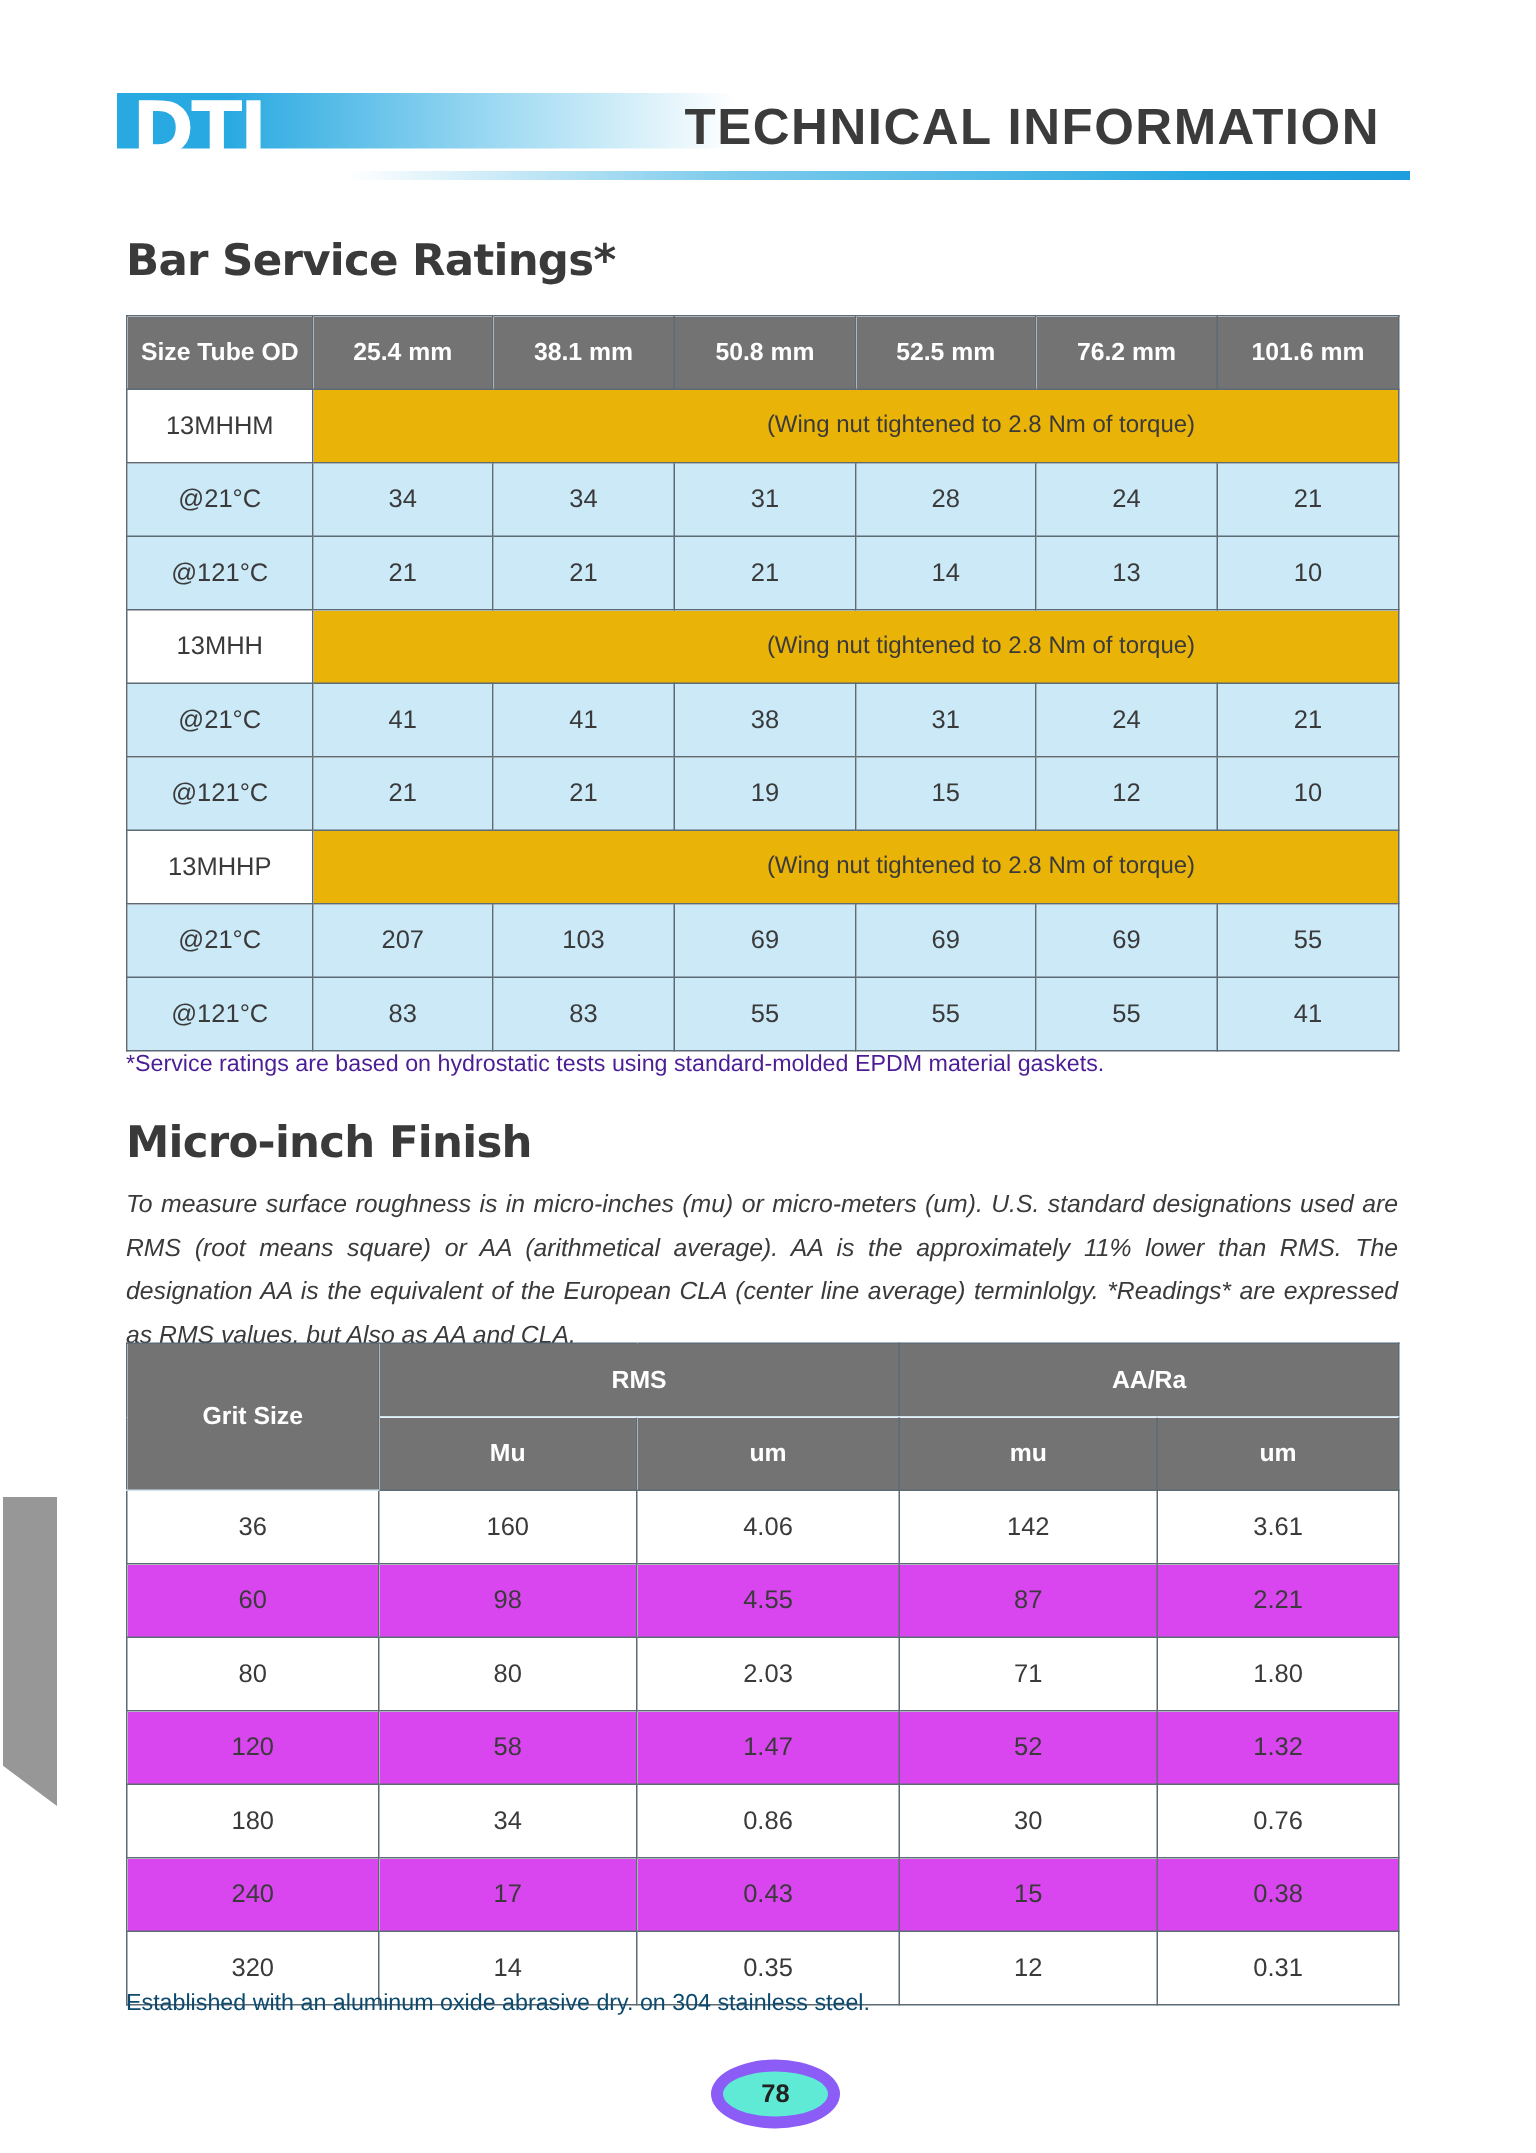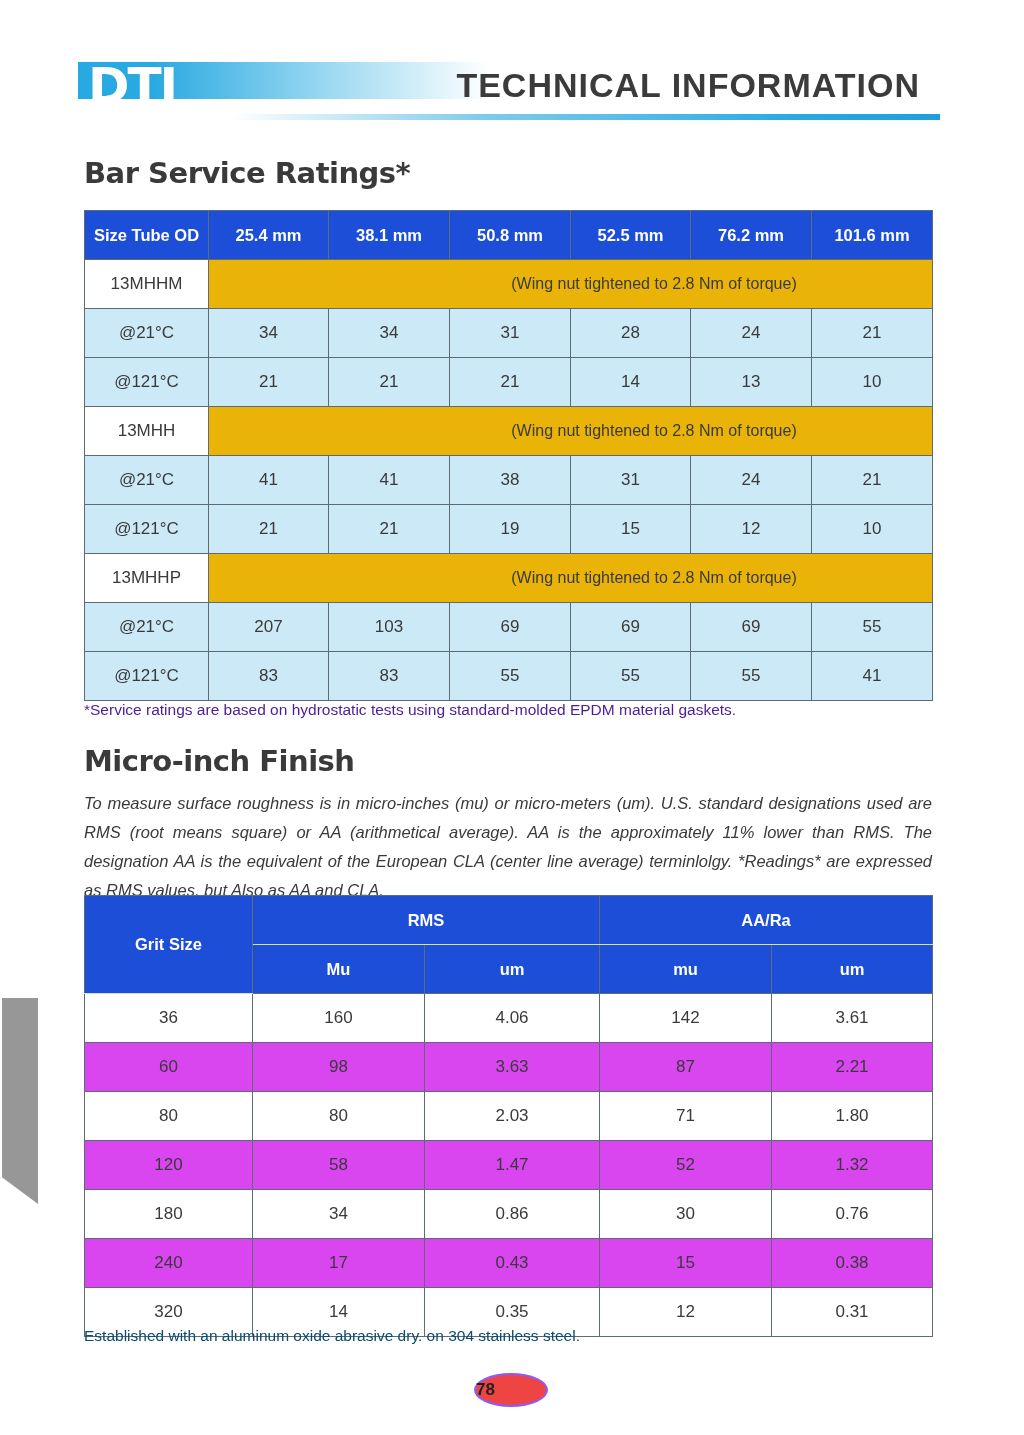--- a/index.html
+++ b/index.html
@@ -22,32 +22,32 @@
   .footnote{position:absolute;left:84px;font-size:15.5px;color:#4c1d95;}
   .para{position:absolute;left:84px;top:789px;width:848px;font-size:16.5px;line-height:29px;
         text-align:justify;color:#3a3a3a;font-style:italic;}
 
   
   table{border-collapse:collapse;table-layout:fixed;}
   .t1{position:absolute;left:84px;top:210px;width:848px;}
   .t2{position:absolute;left:84px;top:895px;width:848px;}
   .t1 th,.t1 td,.t2 th,.t2 td{border:1px solid #5d6b75;height:46px;text-align:center;
       font-size:17px;color:#3a3a3a;vertical-align:middle;overflow:hidden;}
-  .t1 th,.t2 th{background:#1d4ed8;color:#ffffff;font-weight:bold;font-size:16.5px;}
+  .t1 th,.t2 th{background:#737373;color:#ffffff;font-weight:bold;font-size:16.5px;}
   .t2 thead tr.grp th{border-bottom-color:#cfe3ef;}
   .t1 tr.blue td{background:#cbe9f7;}
   .t2 tr.alt td{background:#d946ef;}
   .t1 td.note{text-align:center;padding-left:168px;font-size:16px;background:#eab308;}
   .t1 td.model{background:#ffffff;}
 
   
   .footer2{position:absolute;left:84px;top:1327px;font-size:15.5px;color:#0c4a6e;}
-  .page-num{position:absolute;left:474px;top:1373px;width:70px;height:30px;border:2px solid #8b5cf6;
-            border-radius:50%;display:flex;align-items:center;justify-content:flex-start;
-            font-weight:bold;font-size:17px;color:#222222;background:#ef4444;}
+  .page-num{position:absolute;left:474px;top:1373px;width:70px;height:30px;border:8px solid #8b5cf6;
+            border-radius:50%;display:flex;align-items:center;justify-content:center;
+            font-weight:bold;font-size:17px;color:#222222;background:#5eead4;}
   .side-tab{position:absolute;left:2px;top:998px;width:36px;height:206px;background:#979797;
             clip-path:polygon(0 0,100% 0,100% 100%,0 87%);}
 </style>
 </head>
 <body>
 
 <div class="page">
 
   <div class="dti-bar">
     <div class="dti-text">DTI</div>
@@ -178,21 +178,21 @@
       <tr>
         <td>36</td>
         <td>160</td>
         <td>4.06</td>
         <td>142</td>
         <td>3.61</td>
       </tr>
       <tr class="alt">
         <td>60</td>
         <td>98</td>
-        <td>3.63</td>
+        <td>4.55</td>
         <td>87</td>
         <td>2.21</td>
       </tr>
       <tr>
         <td>80</td>
         <td>80</td>
         <td>2.03</td>
         <td>71</td>
         <td>1.80</td>
       </tr>

